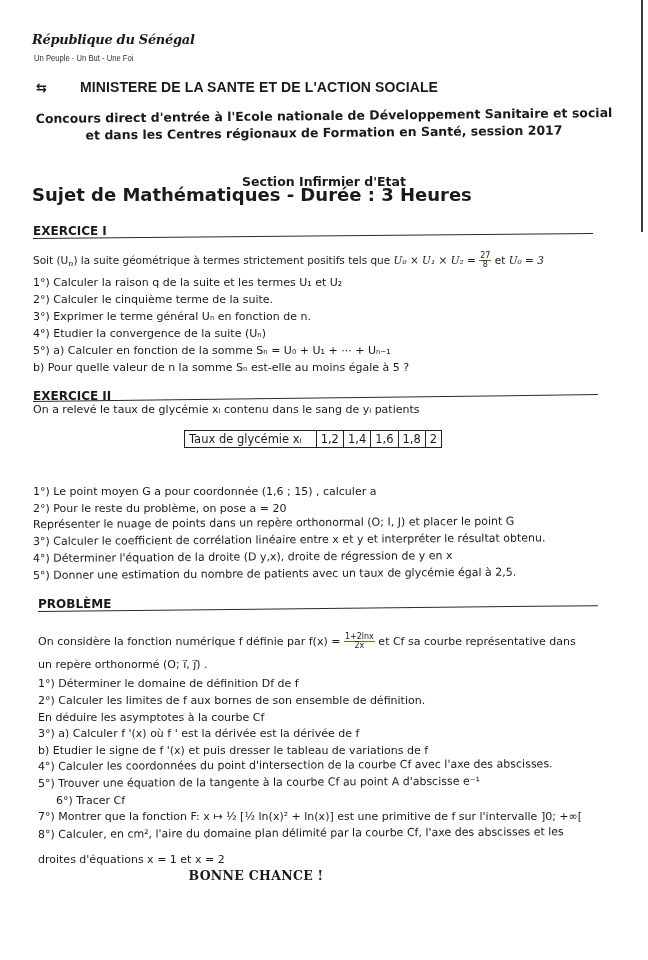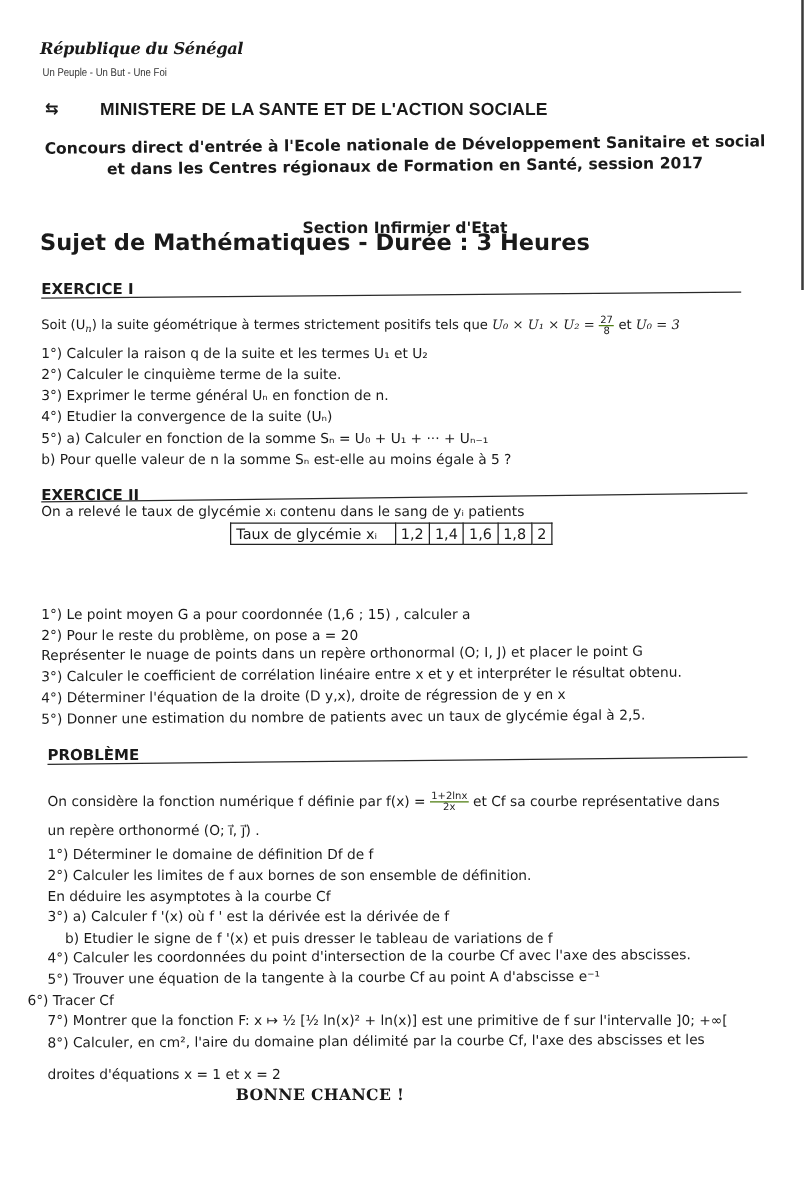--- a/index.html
+++ b/index.html
@@ -19,21 +19,21 @@
   .h3 { top:126px;margin-top:48px; }
   .subject { left:32px; top:184px; font-weight:bold; font-size:18px; }
   .section-title { position:absolute; left:33px; font-family:"DejaVu Sans", sans-serif; font-weight:bold; font-size:12px; }
   .section-rule { position:absolute; height:1px; background:#2a2a2a; transform-origin:left; }
   .line { position:absolute; left:33px; font-size:11px; white-space:nowrap; transform-origin:left; }
   .math { font-family:"DejaVu Serif", serif; font-style:italic; }
   .sub { font-size:8px; vertical-align:-2px; }
   .frac { display:inline-block; text-align:center; vertical-align:middle; font-size:8px; line-height:8px; }
   .frac .num { display:block; border-bottom:1px solid #4d7c0f; padding:0 1px; }
   .frac .den { display:block; }
-  table.data { position:absolute; left:184px; top:418px; border-collapse:collapse; font-size:11.5px; }
+  table.data { position:absolute; left:184px; top:430px; border-collapse:collapse; font-size:11.5px; }
   table.data td { border:1px solid #222; padding:0 4px; height:16px; text-align:left; }
   table.data td.lbl { text-align:left; padding-right:14px; }
   .closing { position:absolute; left:0; width:512px; top:868px; text-align:center; font-family:"DejaVu Serif", serif; font-weight:bold; font-size:12.5px; letter-spacing:0.3px; }
 </style>
 </head>
 <body>
 
 <div class="right-rule"></div>
 
 <div class="abs script-title">République du Sénégal</div>
@@ -96,21 +96,21 @@
   <span>On considère la fonction numérique f définie par f(x) =</span>
   <span class="frac"><span class="num">1+2lnx</span><span class="den">2x</span></span>
   <span> et Cf sa courbe représentative dans</span>
 </div>
 <div class="line" style="top:658px; left:38px;">un repère orthonormé (O; i⃗, j⃗) .</div>
 
 <div class="line" style="top:677px; left:38px;">1°) Déterminer le domaine de définition Df de f</div>
 <div class="line" style="top:694px; left:38px;">2°) Calculer les limites de f aux bornes de son ensemble de définition.</div>
 <div class="line" style="top:711px; left:38px;">En déduire les asymptotes à la courbe Cf</div>
 <div class="line" style="top:727px; left:38px;">3°) a) Calculer f '(x) où  f ' est la dérivée est la dérivée de f</div>
-<div class="line" style="top:744px; left:38px;margin-left:14px;">b) Etudier le signe de f '(x) et puis dresser le tableau de variations de f</div>
+<div class="line" style="top:744px; left:38px;">b) Etudier le signe de f '(x) et puis dresser le tableau de variations de f</div>
 <div class="line" style="top:760px; left:38px; transform:rotate(-0.3deg);">4°) Calculer les coordonnées du point d'intersection de la courbe Cf avec l'axe des abscisses.</div>
 <div class="line" style="top:777px; left:38px; transform:rotate(-0.3deg);">5°) Trouver une équation de la tangente à la courbe Cf au point A d'abscisse e⁻¹</div>
-<div class="line" style="top:794px; left:22px;text-align:center;">6°) Tracer Cf</div>
+<div class="line" style="top:794px; left:56px;text-align:center;">6°) Tracer Cf</div>
 <div class="line" style="top:810px; left:38px;">7°) Montrer que la fonction F: x ↦ ½ [½ ln(x)² + ln(x)]   est une primitive de f sur l'intervalle ]0; +∞[</div>
 <div class="line" style="top:828px; left:38px; transform:rotate(-0.3deg);">8°) Calculer, en cm², l'aire du domaine plan délimité par la courbe Cf, l'axe des abscisses et les</div>
 <div class="line" style="top:853px; left:38px;">droites d'équations x = 1 et x = 2</div>
 
 <div class="closing">BONNE CHANCE !</div>
 
 </body></html>

